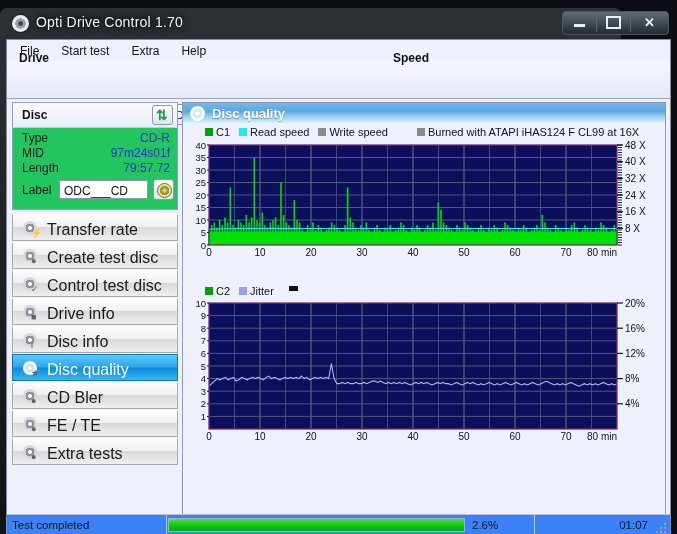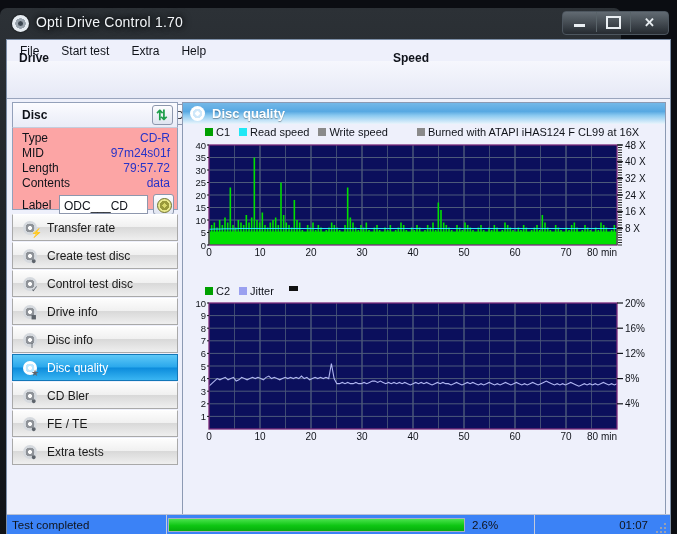--- a/index.html
+++ b/index.html
@@ -117,21 +117,21 @@
     background:linear-gradient(180deg,#fbfbff,#e9ecf7);
     border:1px solid #93a0ba;border-bottom:none;
   }
   .disc-head .t{position:absolute;left:9px;top:5px;font-weight:bold;font-size:12px;color:#10131a;}
   .disc-head .btn{
     position:absolute;right:4px;top:2px;width:21px;height:20px;box-sizing:border-box;
     background:linear-gradient(180deg,#fdfdff,#dfe4f0);border:1px solid #8d97ad;border-radius:3px;
   }
   .disc-body{
     position:relative;width:166px;height:83px;box-sizing:border-box;
-    background:#fca5a5;border:1px solid #93a0ba;border-top:1px solid #c4ccdc;
+    background:#22c55e;border:1px solid #93a0ba;border-top:1px solid #c4ccdc;
     padding:3px 0 0 0;
   }
   .inforow{position:relative;height:15px;font-size:12px;}
   .inforow .k{position:absolute;left:9px;color:#10131a;}
   .inforow .v{position:absolute;right:7px;color:#2733c8;}
   .labelrow{position:relative;margin-top:3px;height:22px;}
   .labelrow .k{position:absolute;left:9px;top:4px;font-size:12px;color:#10131a;}
   .label-input{
     position:absolute;left:46px;top:1px;width:89px;height:19px;box-sizing:border-box;
     background:#fff;border:1px solid #8d97ad;
@@ -149,21 +149,21 @@
   .navbtn{
     position:relative;height:27px;width:166px;box-sizing:border-box;
     background:linear-gradient(180deg,#fdfdfd 0%,#f0f0f0 48%,#d9d9d9 50%,#efefef 100%);
     border:1px solid #a9a9a9;border-top:1px solid #ffffff;
     margin-top:1px;
   }
   .navbtn.active{
     background:linear-gradient(180deg,#5ec8f7 0%,#2aa8ec 48%,#0c8cdc 52%,#39b5f2 100%);
     border:1px solid #1277b8;color:#fff;
   }
-  .navbtn .txt{position:absolute;left:34px;top:6px;font-size:12px;color:#1a1a1a;}
+  .navbtn .txt{position:absolute;left:34px;top:6px;font-size:16px;color:#1a1a1a;}
   .navbtn.active .txt{color:#ffffff;}
   .navico{position:absolute;left:9px;top:5px;width:17px;height:17px;}
   .navico .disc{position:absolute;left:1px;top:1px;width:14px;height:14px;border-radius:50%;
     background:radial-gradient(circle at 50% 50%,#fdfdfd 0 20%,#8e9298 22% 44%,#d5d9de 46% 82%,#747a82 84% 100%);}
   .navbtn.active .navico .disc{
     background:radial-gradient(circle at 50% 50%,#ffffff 0 20%,#bfe8ff 22% 44%,#ffffff 46% 82%,#cdeaff 84% 100%);}
   .navico .mark{position:absolute;right:0;bottom:0;width:8px;height:8px;color:#5e646c;font-size:9px;line-height:8px;}
 
   .statusbtn{
     position:absolute;left:5px;top:484px;width:166px;height:22px;box-sizing:border-box;
@@ -290,24 +290,20 @@
           <span class="k">Type</span>
           <span class="v">CD-R</span>
         </div>
         <div class="inforow">
           <span class="k">MID</span>
           <span class="v">97m24s01f</span>
         </div>
         <div class="inforow">
           <span class="k">Length</span>
           <span class="v">79:57.72</span>
-        </div>
-        <div class="inforow">
-          <span class="k">Contents</span>
-          <span class="v">data</span>
         </div>
         <div class="labelrow">
           <span class="k">Label</span>
           <input class="label-input" type="text" value="ODC___CD" style="">
           <span class="cd-btn"></span>
         </div>
       </div>
 
       <div class="navlist">
         <div class="navbtn">

